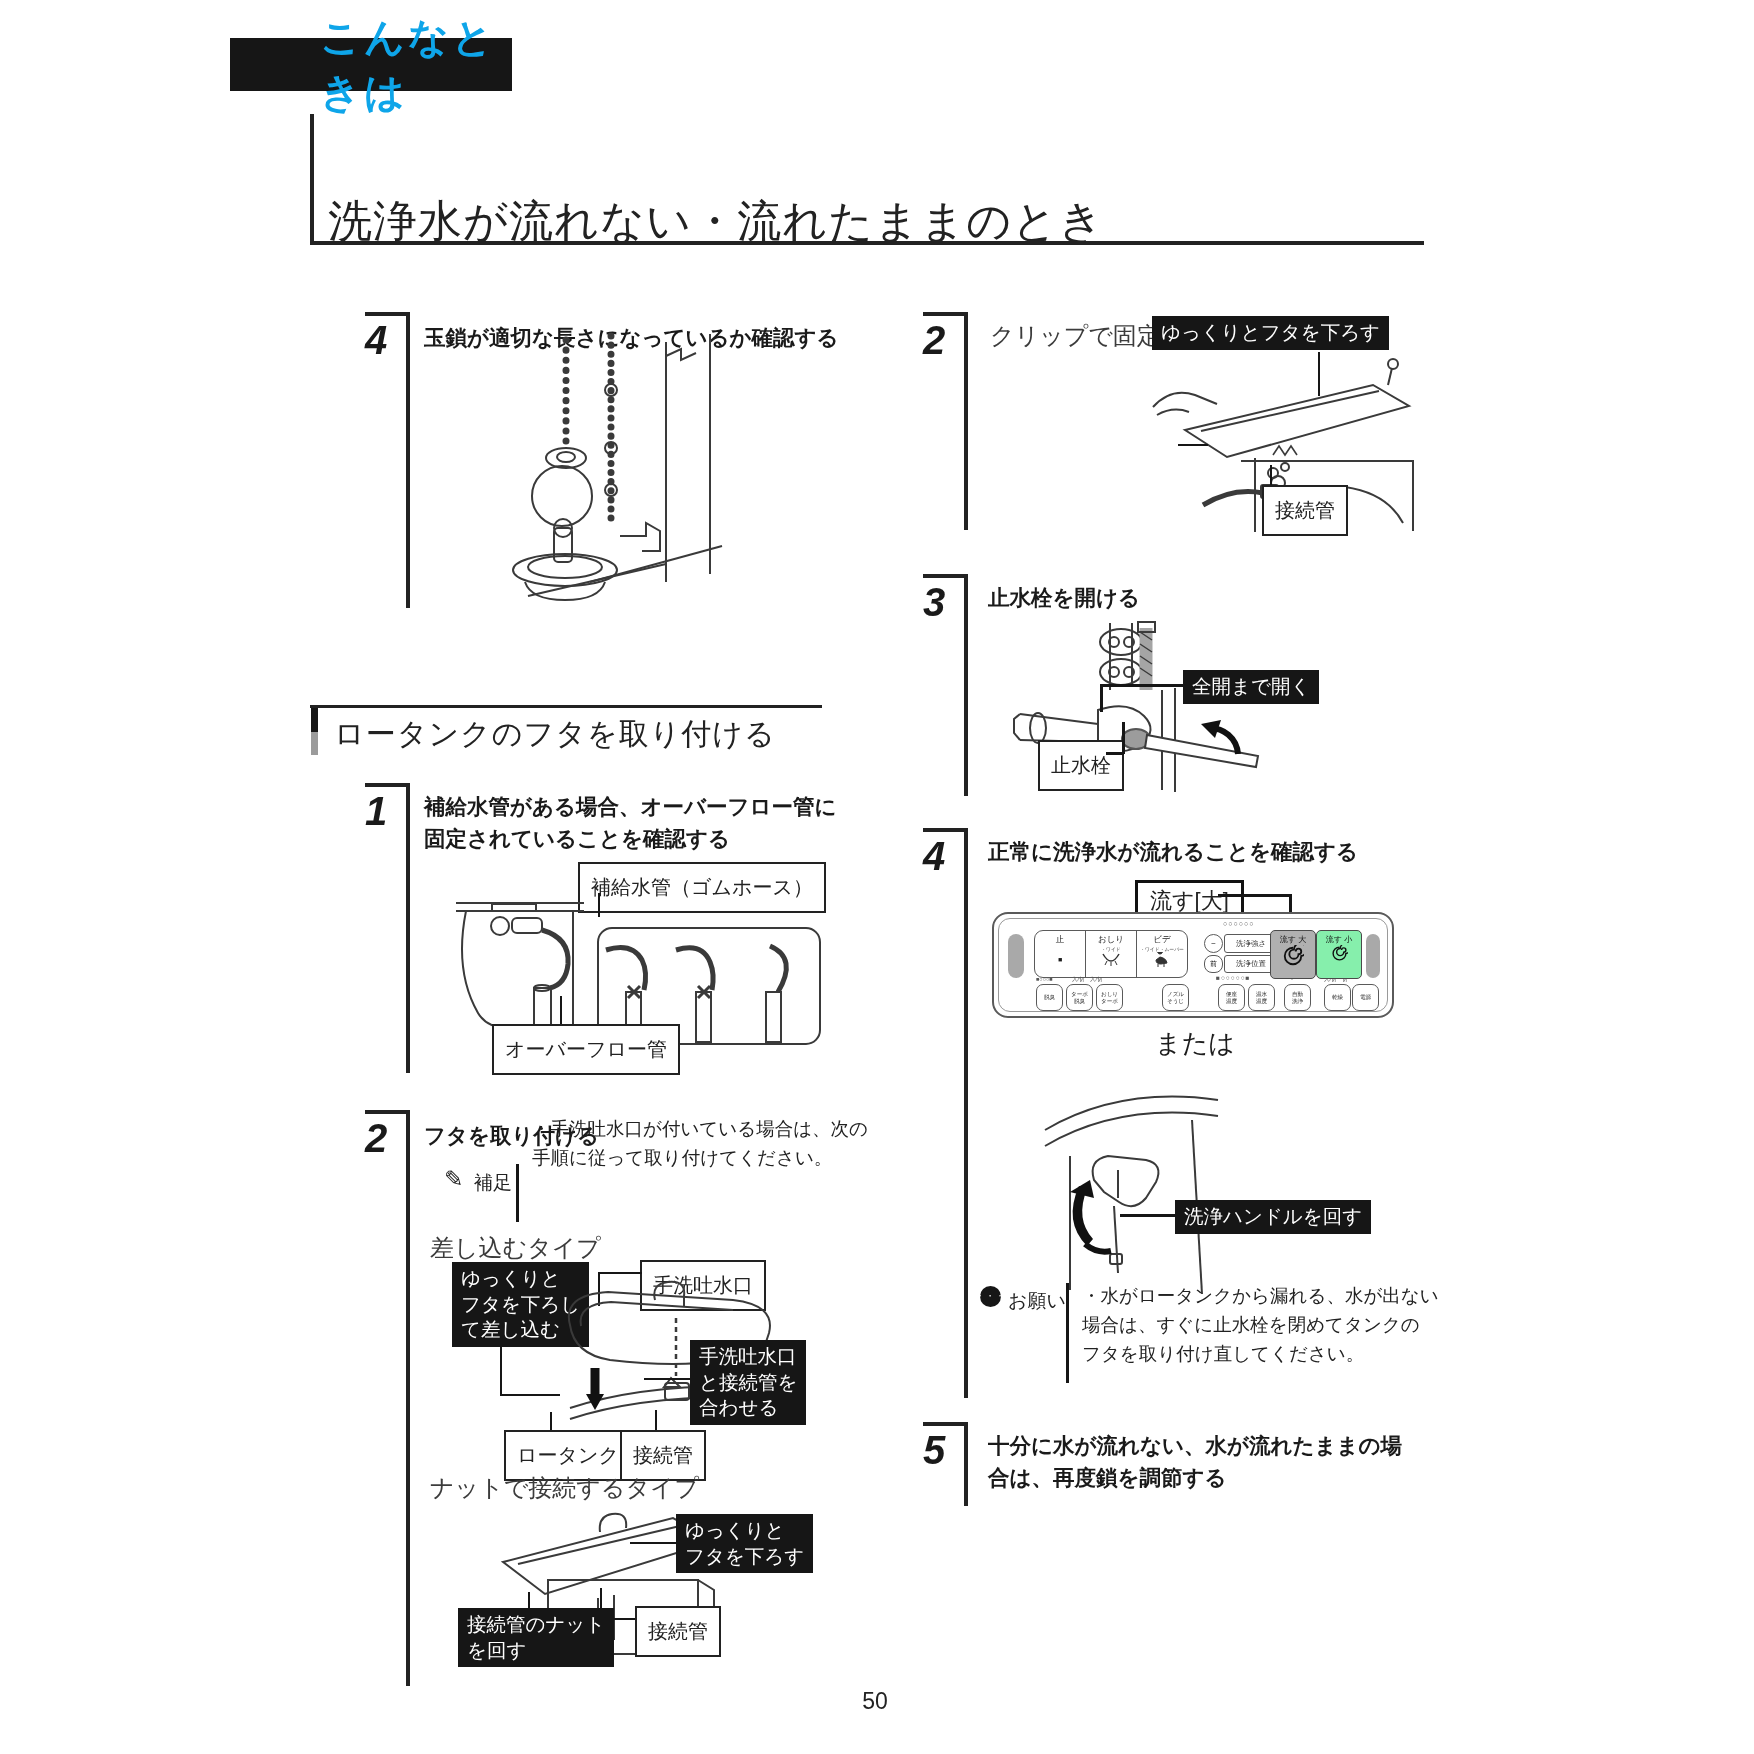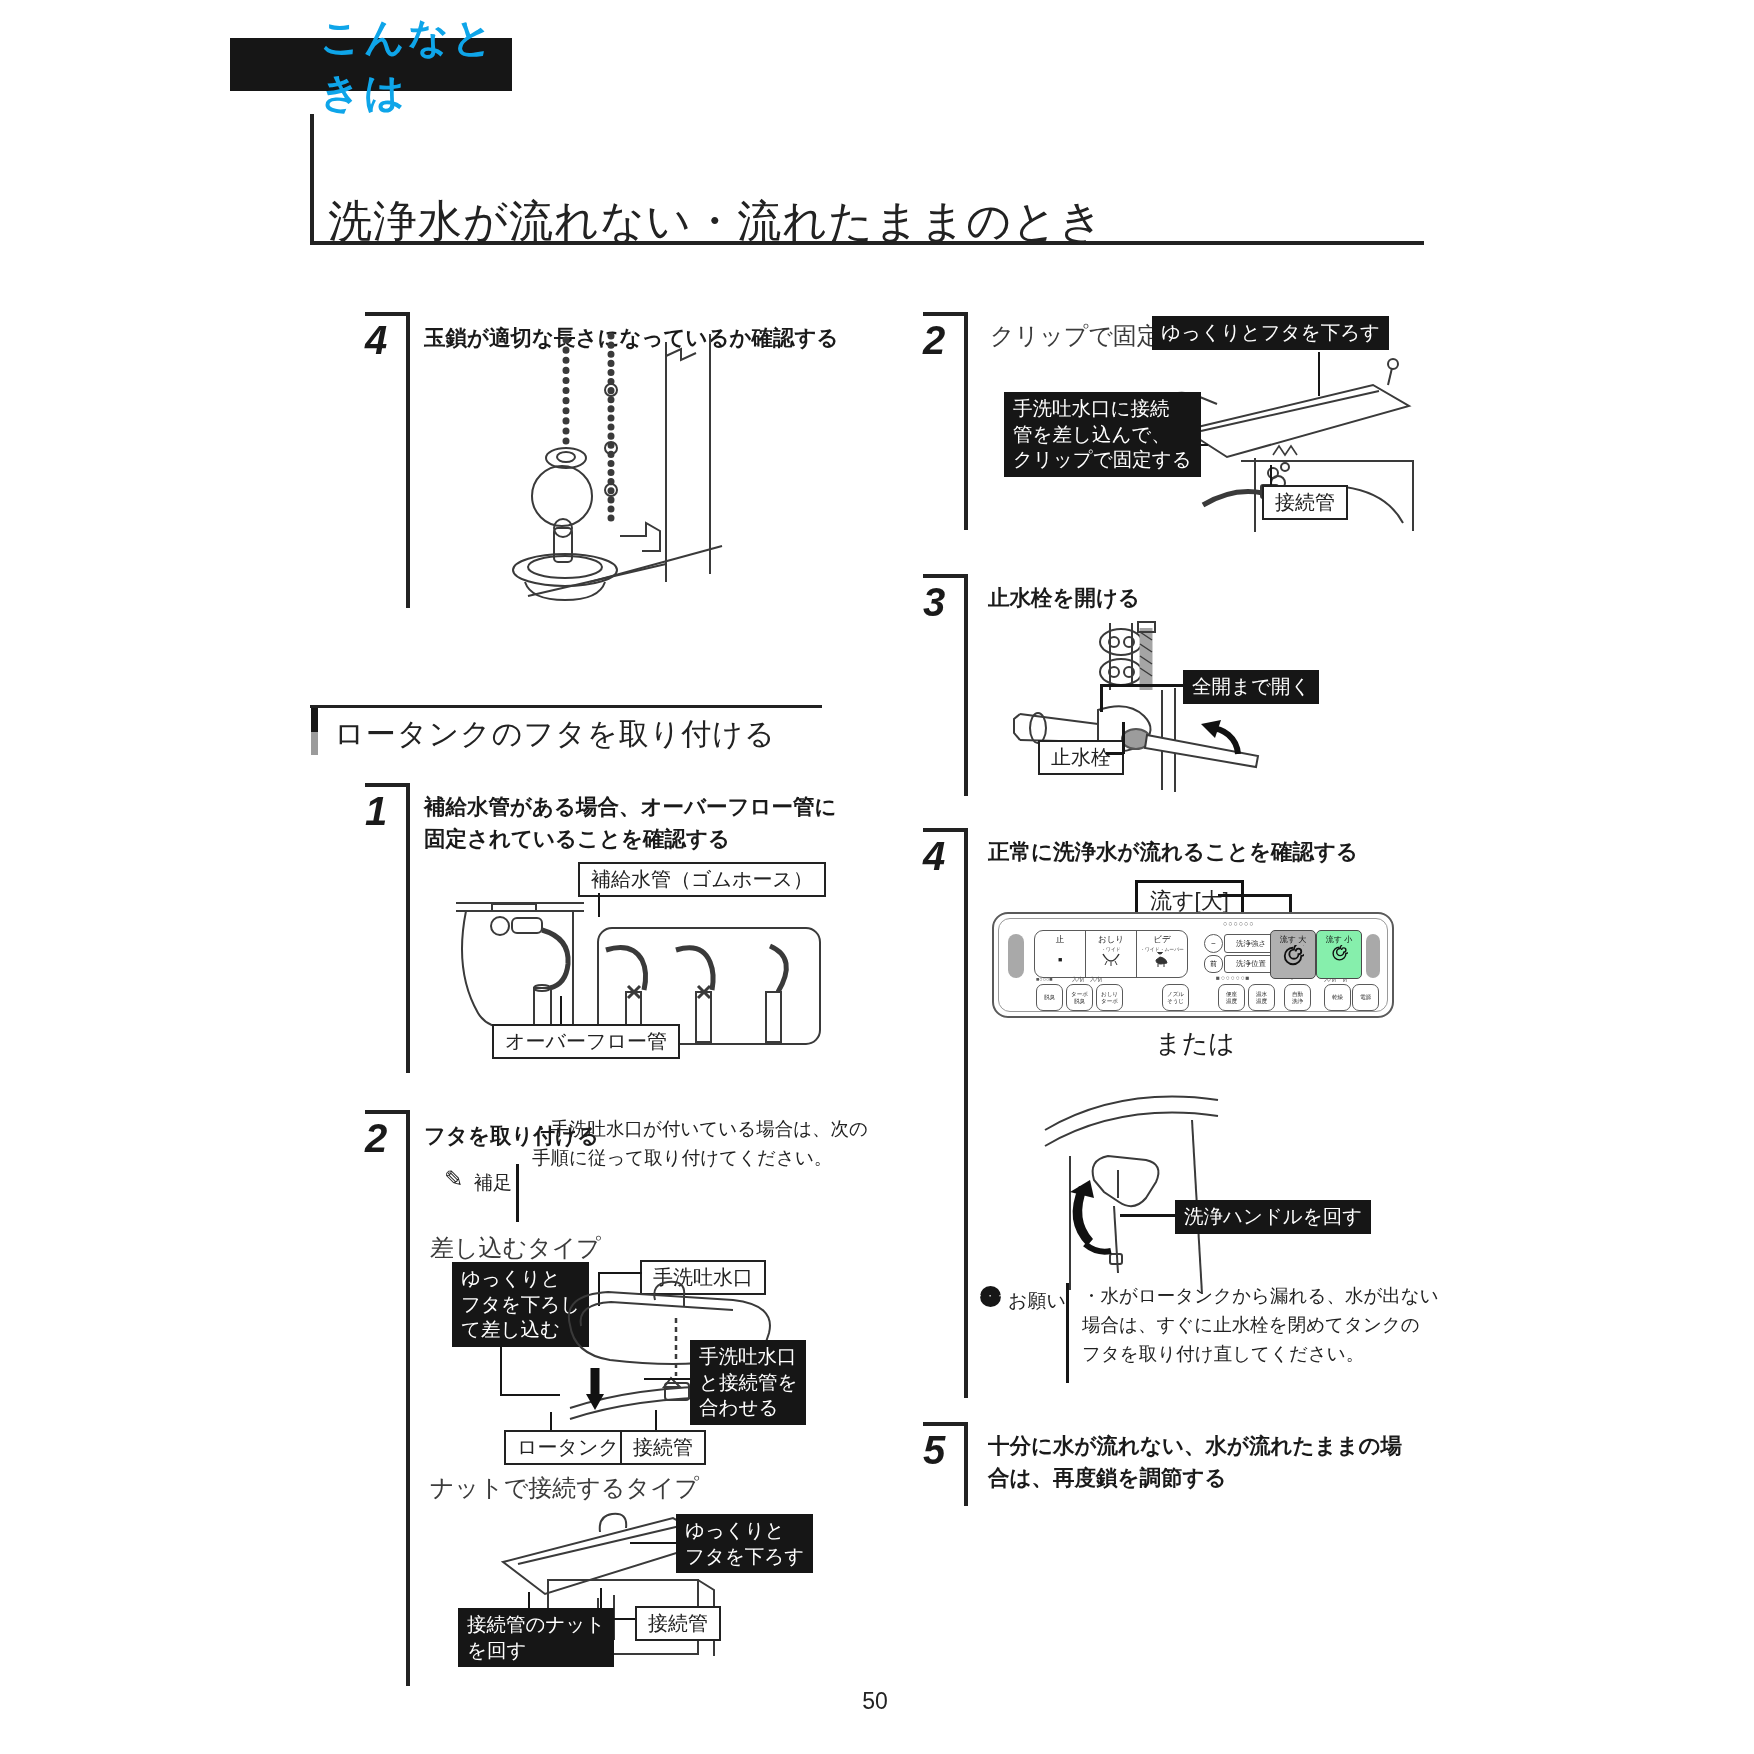--- a/index.html
+++ b/index.html
@@ -10,21 +10,21 @@
   .tag{background:#161616;color:#0ea5e9;font-weight:bold;font-size:40px;letter-spacing:3px;
        display:flex;align-items:center;}
   .h-title{font-size:44px;color:#222;letter-spacing:1px;}
   .rule{background:#222;}
   .stepnum{font-size:40px;font-weight:bold;font-style:italic;text-align:center;color:#1a1a1a;}
   .shead{font-size:21.5px;font-weight:bold;color:#1a1a1a;line-height:1.5;}
   .shead-lite{font-size:24px;font-weight:normal;color:#3c3c3c;}
   .sechead{font-size:30px;color:#222;letter-spacing:1px;}
   .subtype{font-size:24px;color:#3c3c3c;}
   .blk{background:#161616;color:#fff;font-size:19.5px;line-height:1.32;padding:4px 9px;}
-  .wbx{background:#fff;border:2.5px solid #222;font-size:20px;color:#222;padding:2px 11px;white-space:nowrap;}
+  .wbx{background:#fff;border:2.5px solid #222;font-size:20px;color:#222;padding:10px 11px;white-space:nowrap;}
   .wbx-strong{background:#fff;border:3px solid #111;font-size:22px;color:#222;padding:3px 12px;white-space:nowrap;}
   .ldr{background:#161616;}
   .notelbl{font-size:19px;color:#222;}
   .notetxt{font-size:18.5px;line-height:1.58;color:#222;}
   .noteico{font-size:23px;color:#222;line-height:1;}
   .dotico{width:21px;height:21px;border-radius:50%;background:#161616;color:#fff;
           display:flex;align-items:center;justify-content:center;font-size:9px;letter-spacing:1px;}
   
   .panel{border:2px solid #5a5a5a;border-radius:16px;background:#fff;}
   .panel .inner{position:absolute;left:4px;top:4px;right:4px;bottom:4px;border:1px solid #9a9a9a;border-radius:12px;}
@@ -227,23 +227,20 @@
       <path d="M200,132 q42,6 58,36"></path>
       <circle cx="128" cy="118" r="5"></circle>
         <circle cx="140" cy="112" r="4"></circle>
         <circle cx="133" cy="128" r="7"></circle>
       <path d="M128,100 l6,-9 6,9 6,-9 6,9" stroke-width="1.6"></path>
       <path d="M58,150 q30,-18 60,-12" stroke-width="5"></path>
       <rect x="116" y="130" width="17" height="13" rx="2"></rect>
     </g>
   </svg>
 
-  <div class="abs blk pre" style="left:1004px;top:392px;">手洗吐水口に接続
-管を差し込んで、
-クリップで固定する</div>
   <div class="abs ldr" style="left:1178px;top:444px;width:30px;height:2px;"></div>
 
   <div class="abs ldr" style="left:1270px;top:465px;width:2px;height:22px;"></div>
   <div class="abs wbx" style="left:1262px;top:485px;">接続管</div>
 
   <div class="abs rule" style="left:923px;top:574px;width:44px;height:3.5px;"></div>
   <div class="abs rule" style="left:964px;top:574px;width:3.5px;height:222px;"></div>
   <div class="abs stepnum" style="left:910px;top:580px;width:48px;">3</div>
   <div class="abs shead" style="left:988px;top:582px;">止水栓を開ける</div>
 

